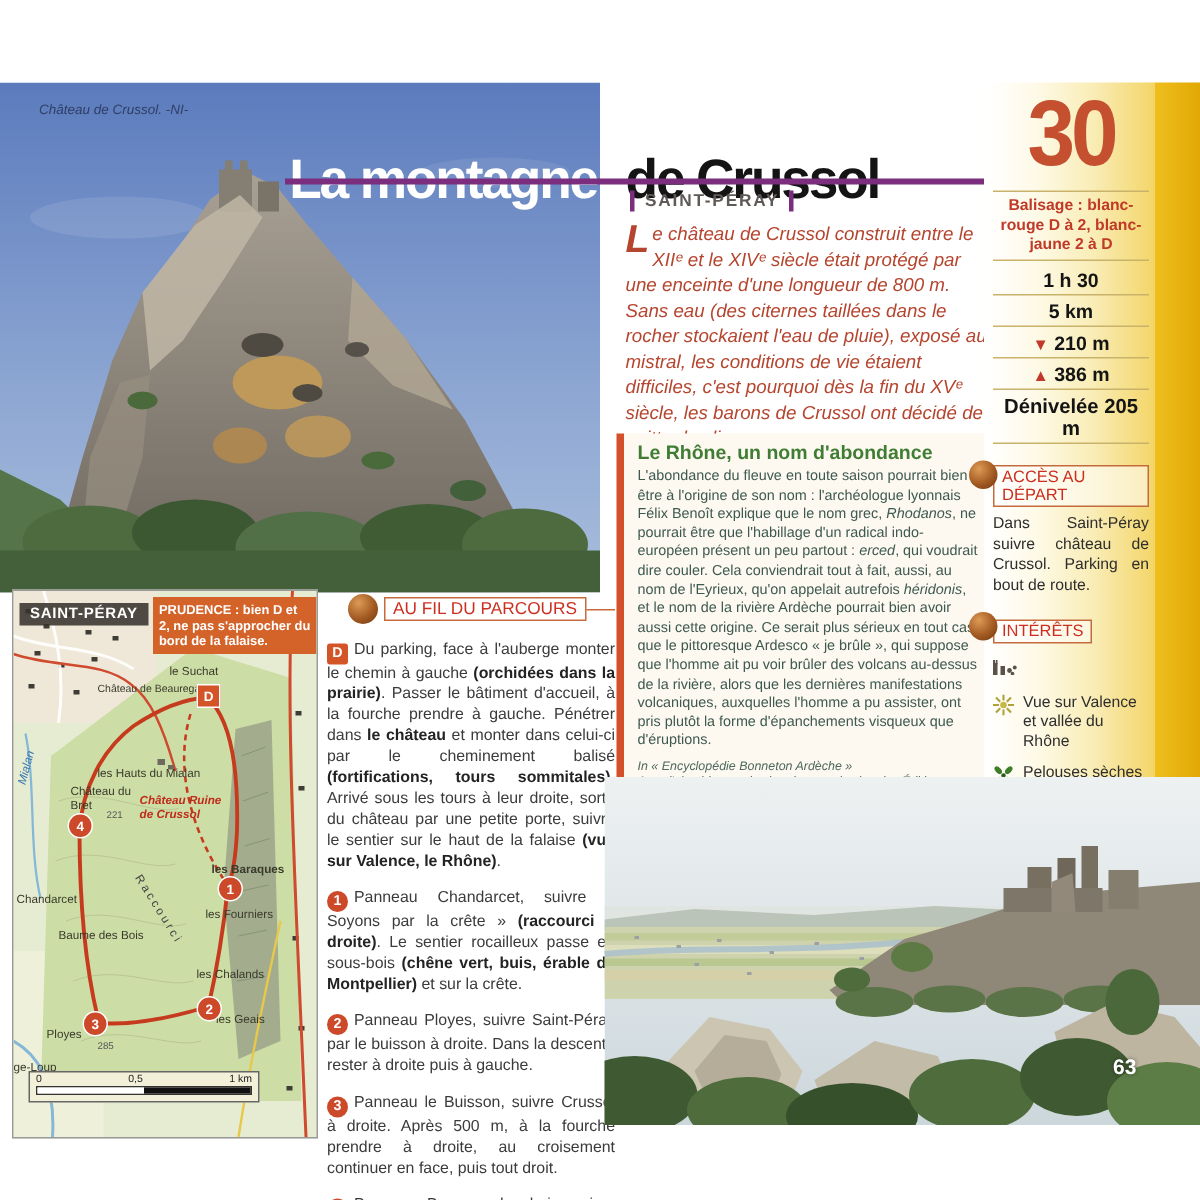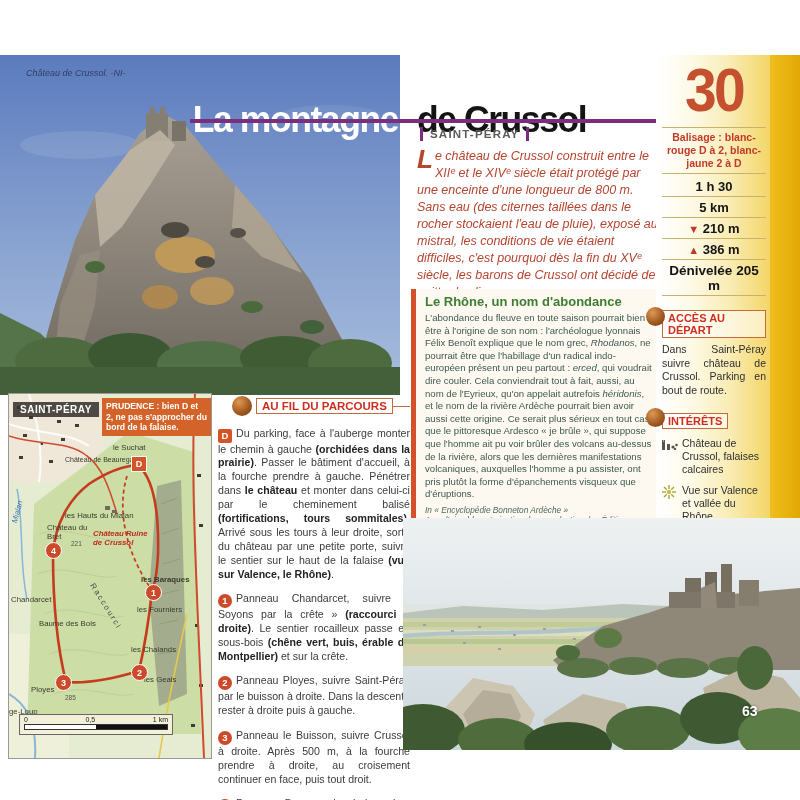--- a/index.html
+++ b/index.html
@@ -49,21 +49,21 @@
   .sb-sep{border:none;border-top:1px solid #c9b26a;margin:2px 0;}
   .balisage{font-size:10.5px;line-height:13px;font-weight:bold;color:#c03a28;text-align:center;margin:3px 0;}
   .stat-row{border-bottom:1px solid #c9b26a;text-align:center;font-size:13px;font-weight:bold;
             color:#141414;padding:3px 0 2px 0;}
   .stat-row .tri{color:#c0392b;font-size:11px;}
   .stat-row.last{font-size:13.5px;}
   .sb-section{position:relative;margin-top:14px;}
   .sphere{position:absolute;left:-16px;top:-3px;width:19px;height:19px;border-radius:50%;
           background:radial-gradient(circle at 35% 30%,#dd9a55,#a35a22 55%,#6f3710);}
   .hdr-box{display:inline-block;border:1px solid #c56a3c;padding:1px 5px;
-           font-size:11px;font-weight:bold;color:#cc2f1f;background:rgba(255,255,255,.55);}
+           font-size:11px;font-weight:normal;color:#cc2f1f;background:rgba(255,255,255,.55);}
   .sb-text{font-size:10.5px;line-height:13.5px;color:#2e2e2e;text-align:justify;margin-top:5px;}
   .int-item{display:flex;gap:4px;margin-top:8px;font-size:10.5px;line-height:13px;color:#2e2e2e;}
   .int-item .ic{flex:0 0 16px;padding-top:1px;}
   .prox-label{margin-top:10px;font-size:10.5px;font-weight:bold;color:#2e2e2e;}
   .prox-item{display:flex;gap:4px;margin-top:5px;font-size:10.5px;line-height:13px;}
   .star{color:#1a1a1a;font-size:12px;line-height:12px;}
 
   
   .parcours{left:218px;top:396px;width:192px;}
   .parcours-hdr{position:relative;display:flex;align-items:center;margin-left:14px;margin-bottom:8px;}
@@ -216,21 +216,20 @@
           <svg width="16" height="12" viewBox="0 0 16 12">
               <rect x="0" y="4" width="3" height="8" fill="#5a5248"></rect>
               <rect x="0" y="2" width="1.5" height="3" fill="#5a5248"></rect>
               <rect x="2" y="2" width="1" height="3" fill="#5a5248"></rect>
               <rect x="5" y="6" width="3" height="6" fill="#5a5248"></rect>
               <circle cx="11" cy="9" r="1.6" fill="#5a5248"></circle>
               <circle cx="14.5" cy="7" r="1.3" fill="#5a5248"></circle>
               <circle cx="13" cy="11" r="1.2" fill="#5a5248"></circle>
             </svg>
         </span>
-        <span>Château de Crussol, falaises calcaires</span>
       </div>
       <div class="int-item">
         <span class="ic">
           <svg width="14" height="14" viewBox="0 0 14 14">
               <g stroke="#b0a23a" stroke-width="1.4" fill="none">
                 <line x1="7" y1="0" x2="7" y2="4"></line>
                 <line x1="7" y1="10" x2="7" y2="14"></line>
                 <line x1="0" y1="7" x2="4" y2="7"></line>
                 <line x1="10" y1="7" x2="14" y2="7"></line>
                 <line x1="2" y1="2" x2="4.8" y2="4.8"></line>

